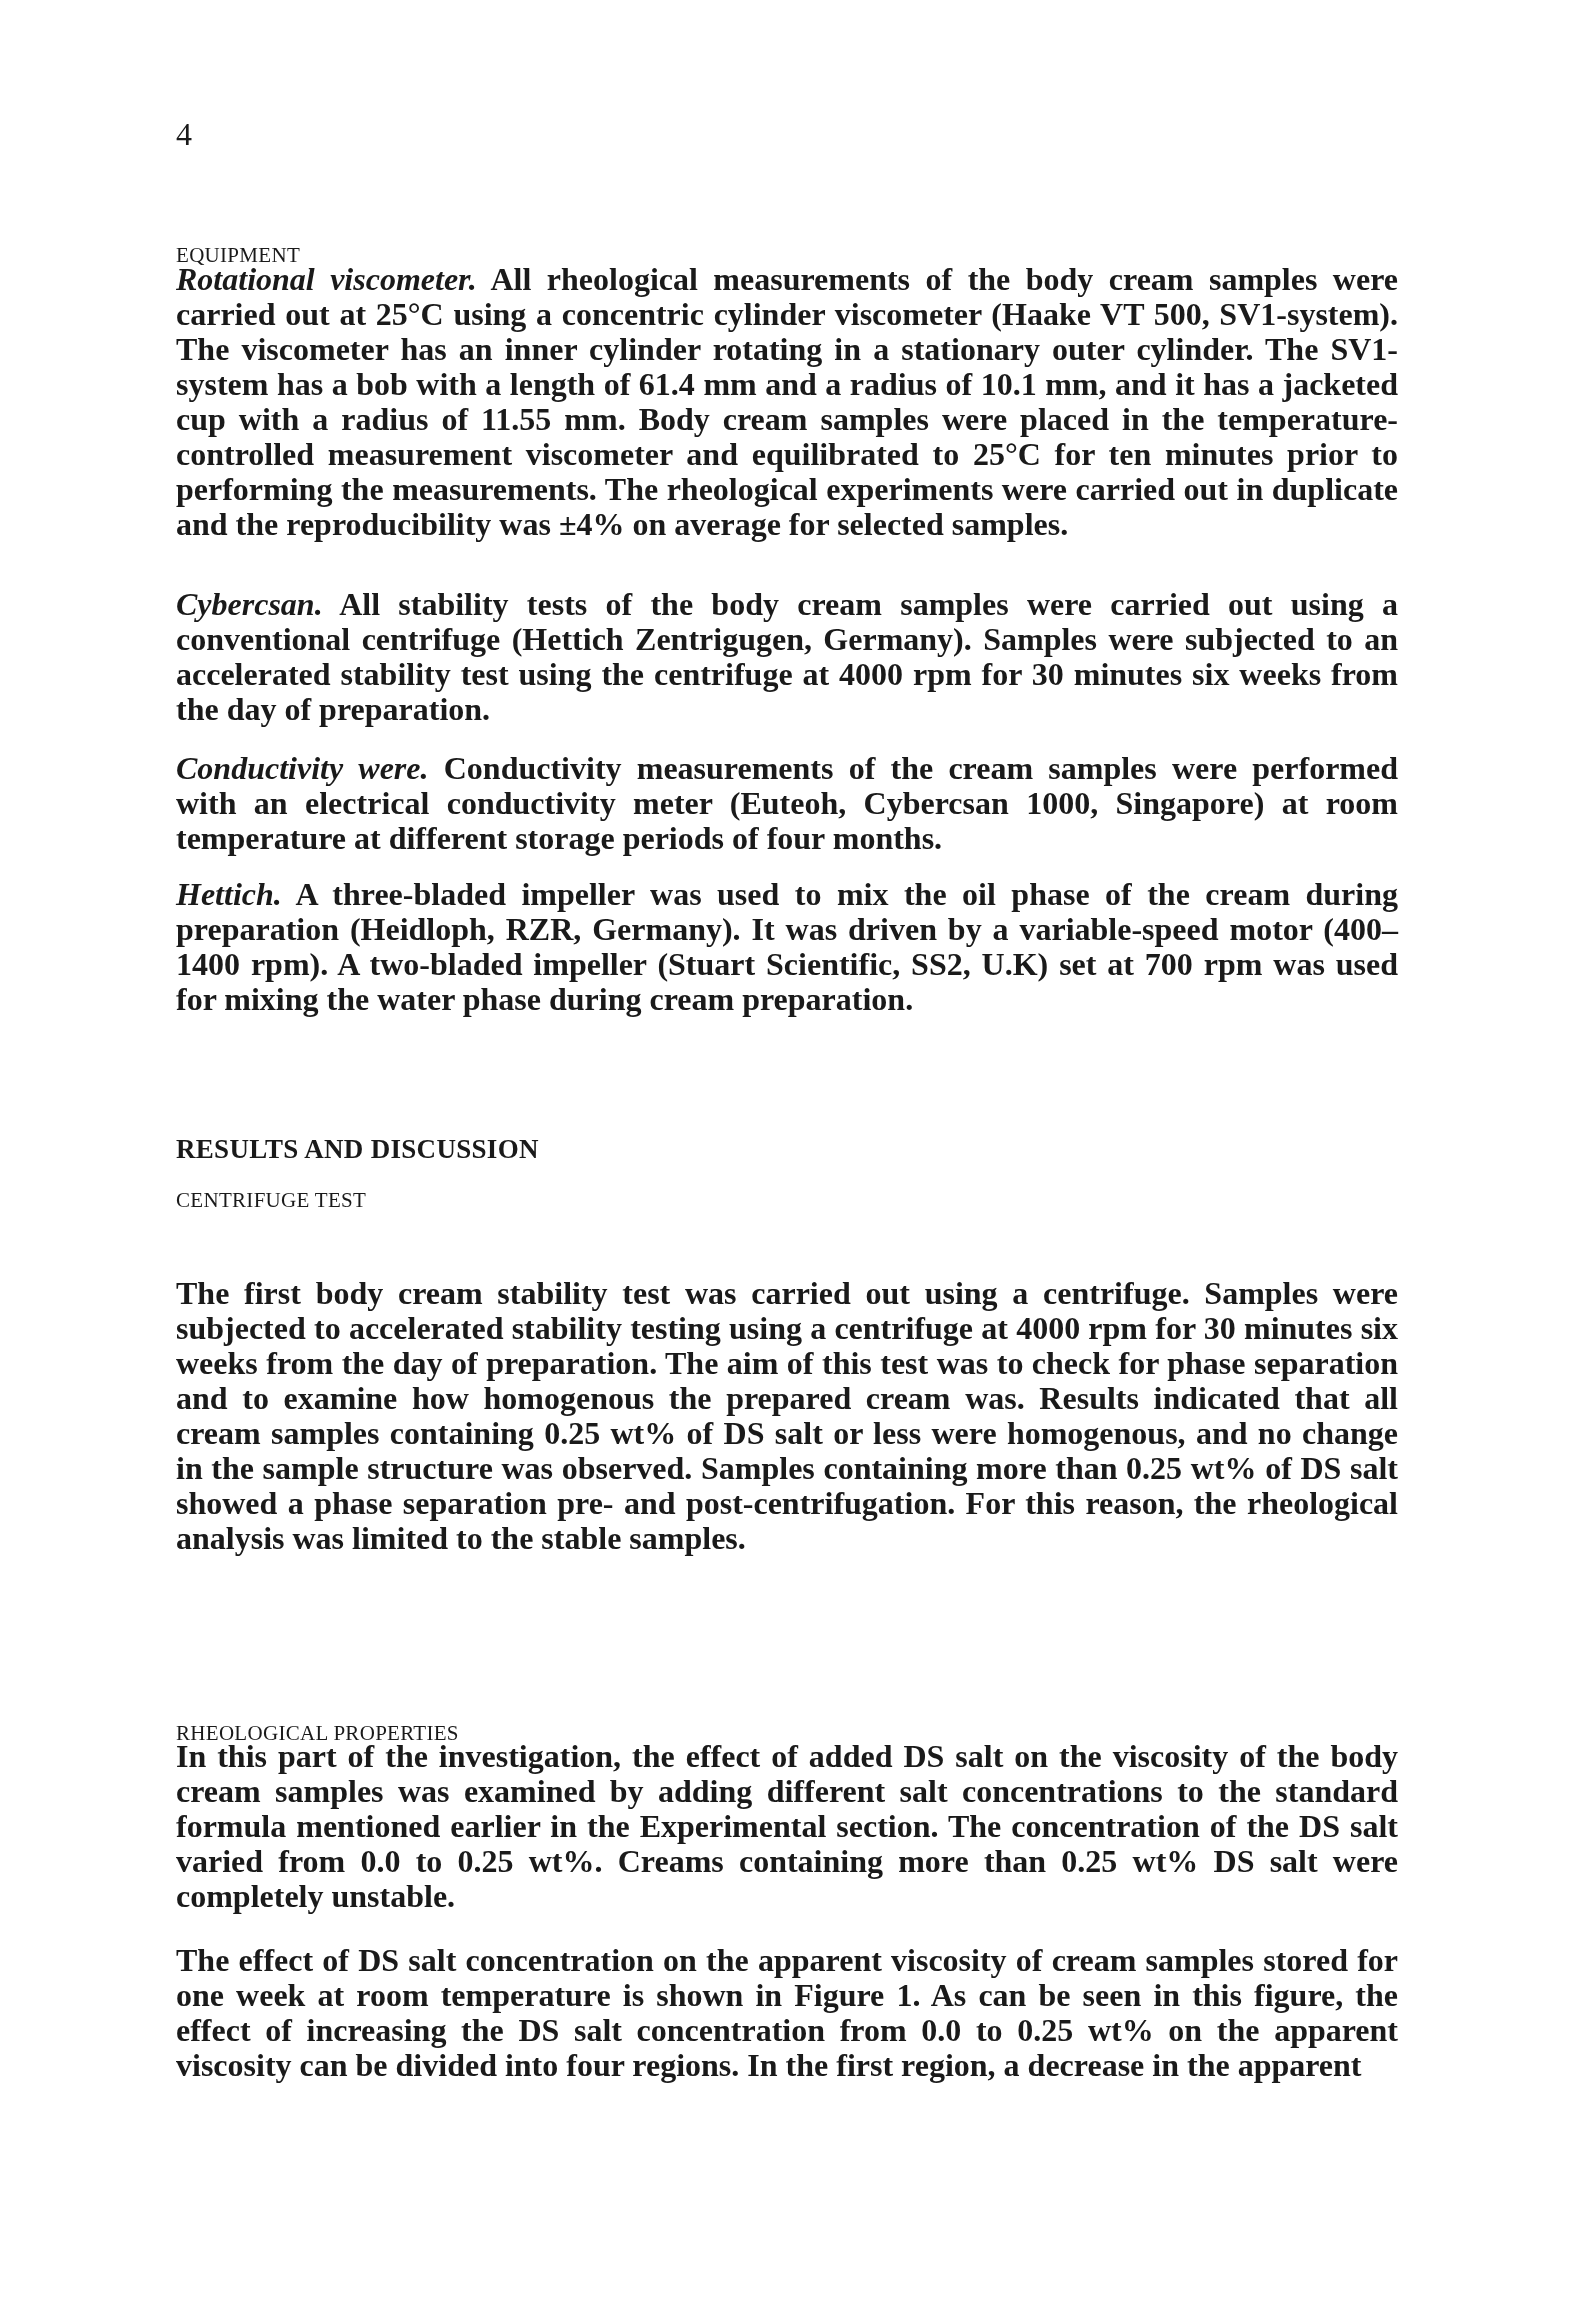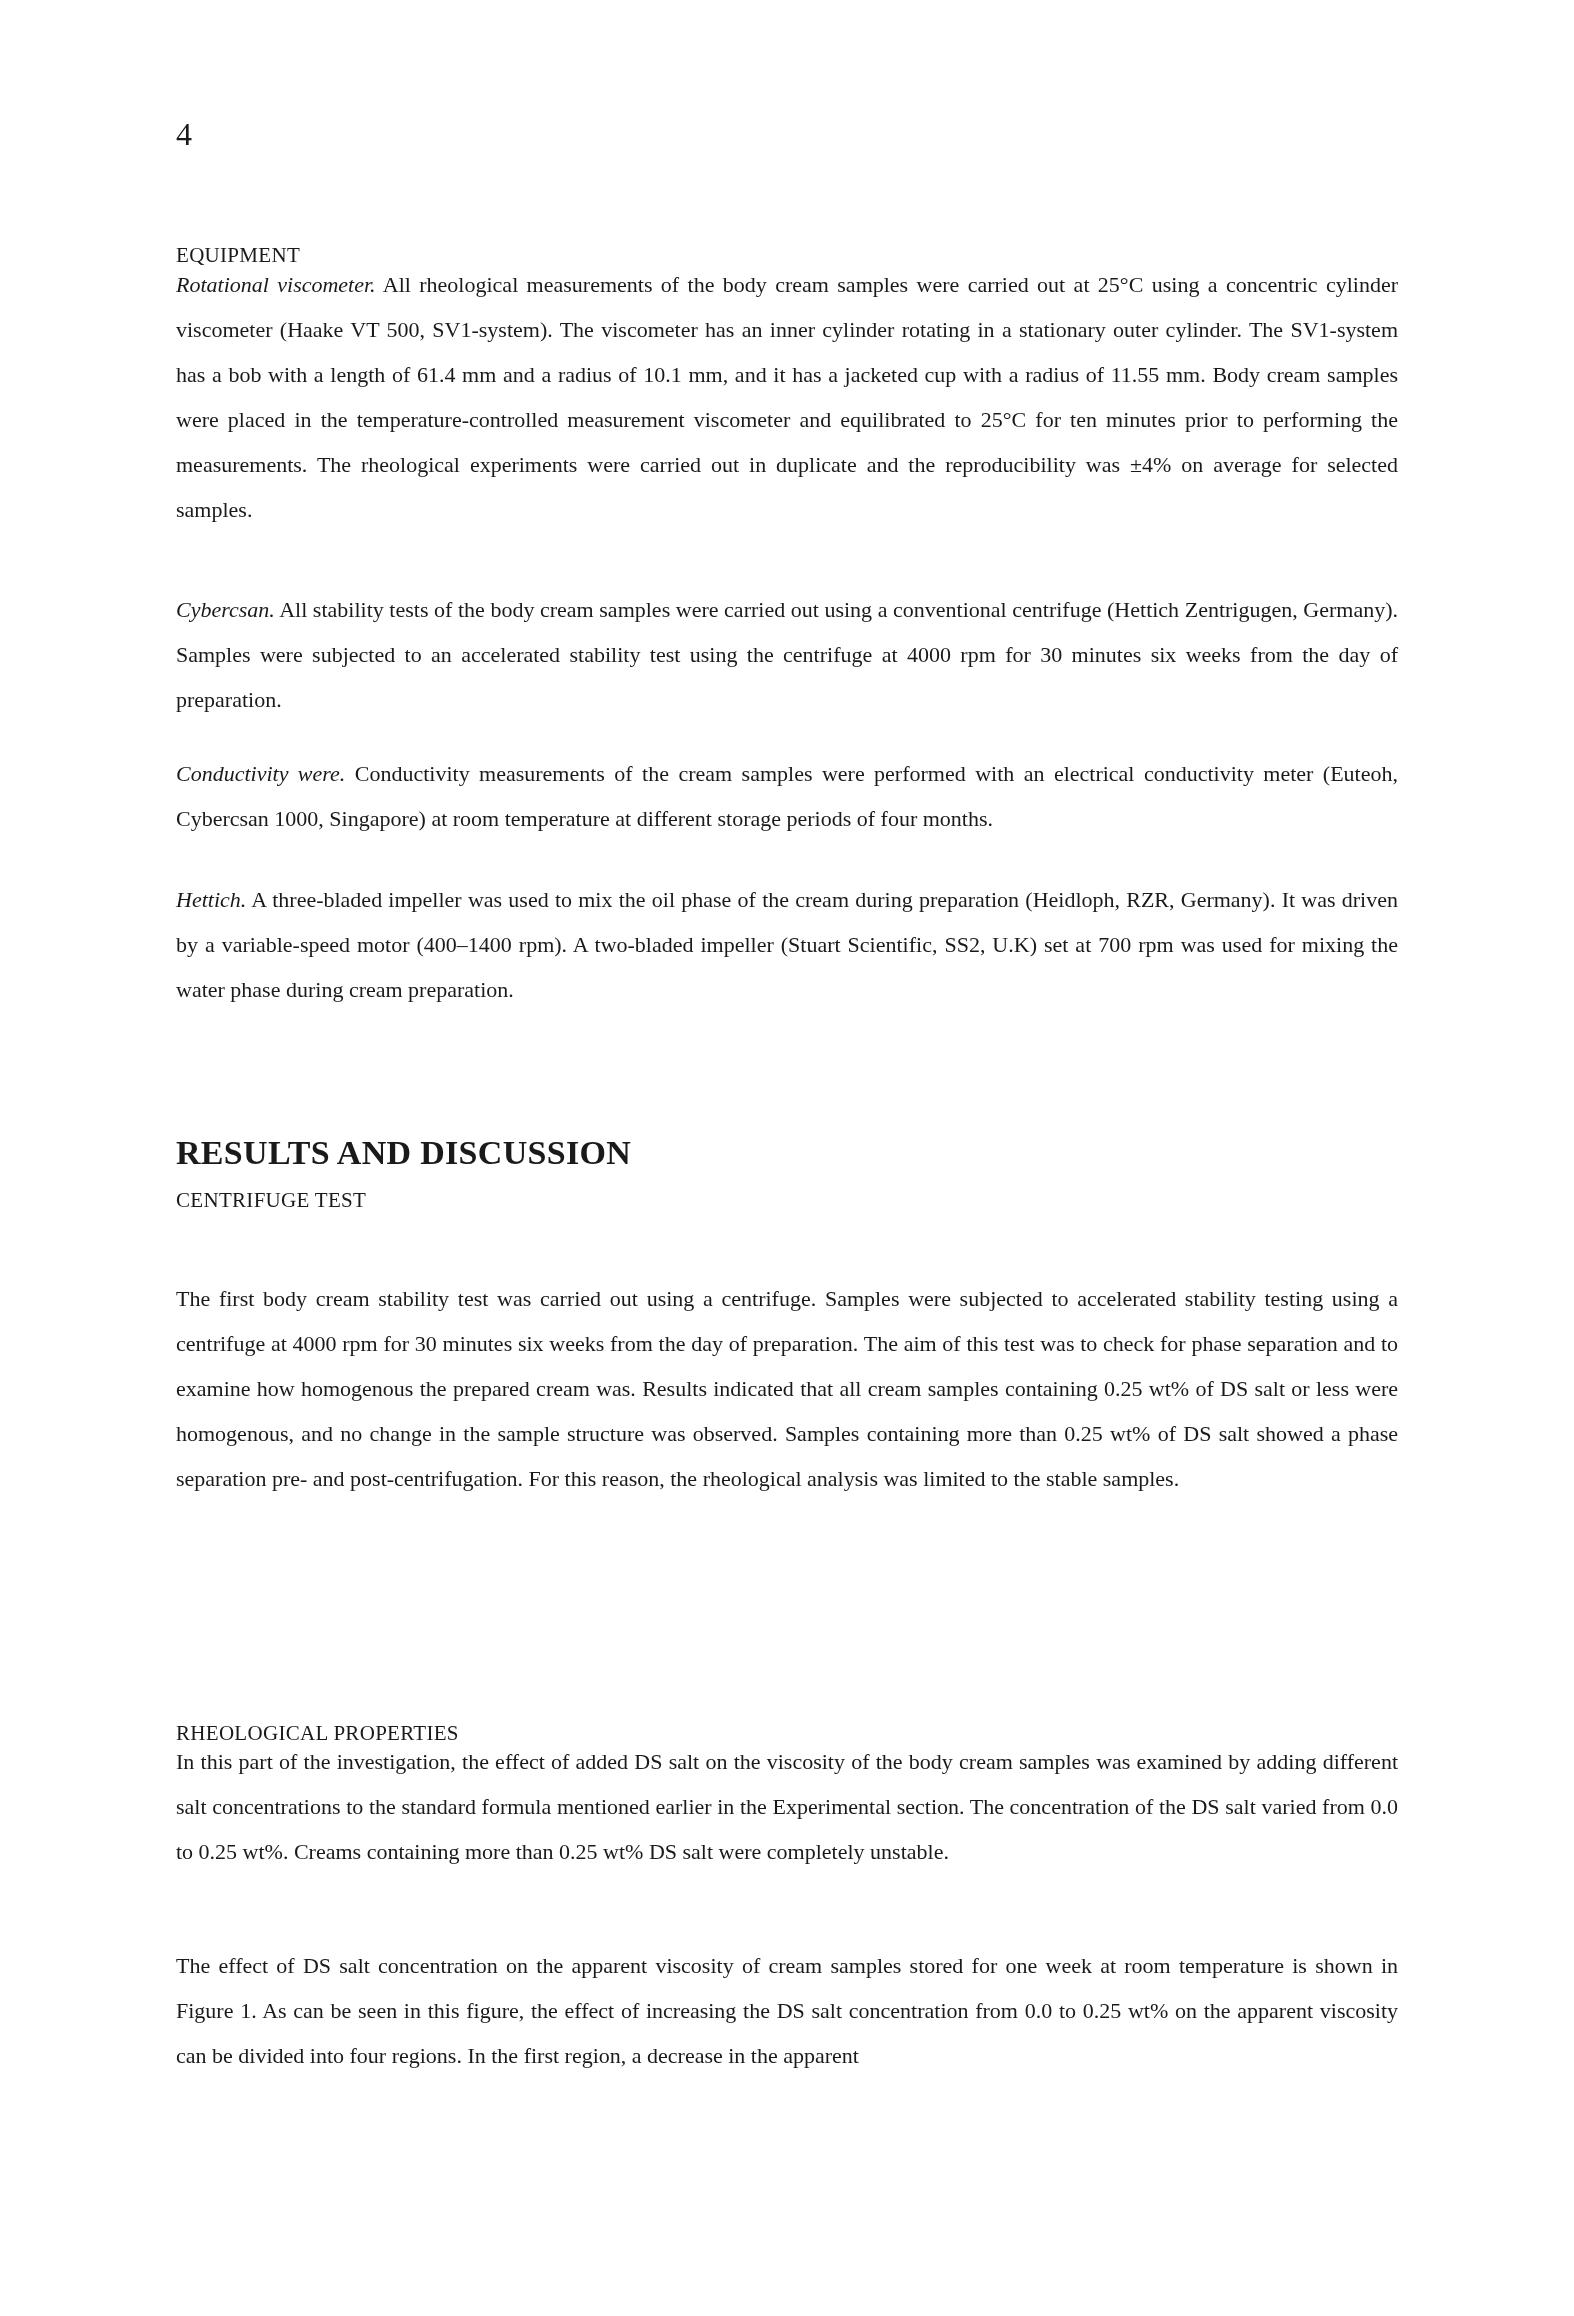--- a/index.html
+++ b/index.html
@@ -45,32 +45,33 @@
       font-size: 21px;
       letter-spacing: 0.3px;
       text-transform: uppercase;
       position: absolute;
       left: 0;
     }
     .para {
       position: absolute;
       left: 0;
       width: 1222px;
-      font-size: 22px;
-      line-height: 45px;
+      font-size: 32px;
+      line-height: 35px;
       text-align: justify;
       margin: 0;
+      font-weight: bold;
     }
     .para em {
       font-style: italic;
     }
     .section-head {
       position: absolute;
       left: 0;
-      font-size: 34px;
+      font-size: 27px;
       font-weight: bold;
       letter-spacing: 0.3px;
       text-transform: uppercase;
     }
   </style>
 </head>
 <body>
 
 <div class="page">
 

